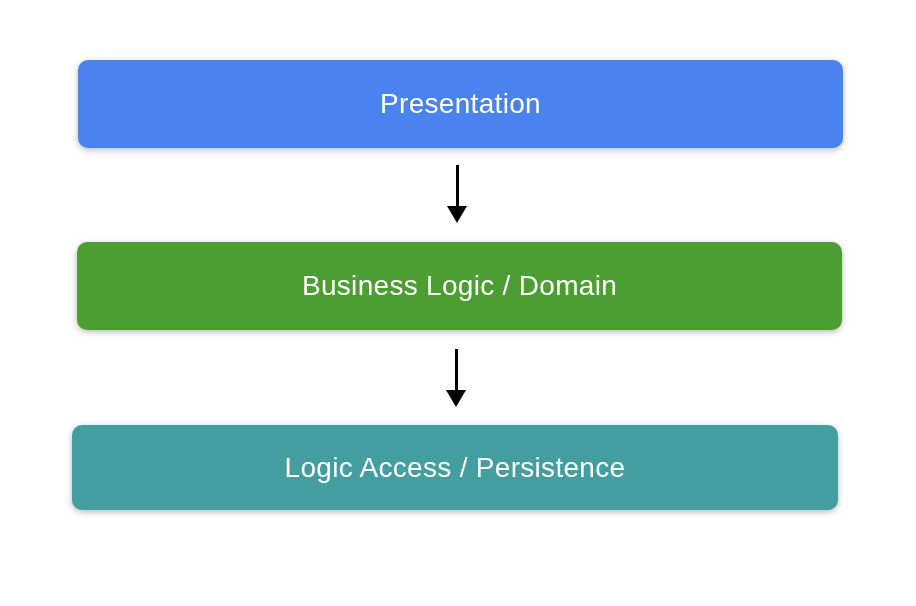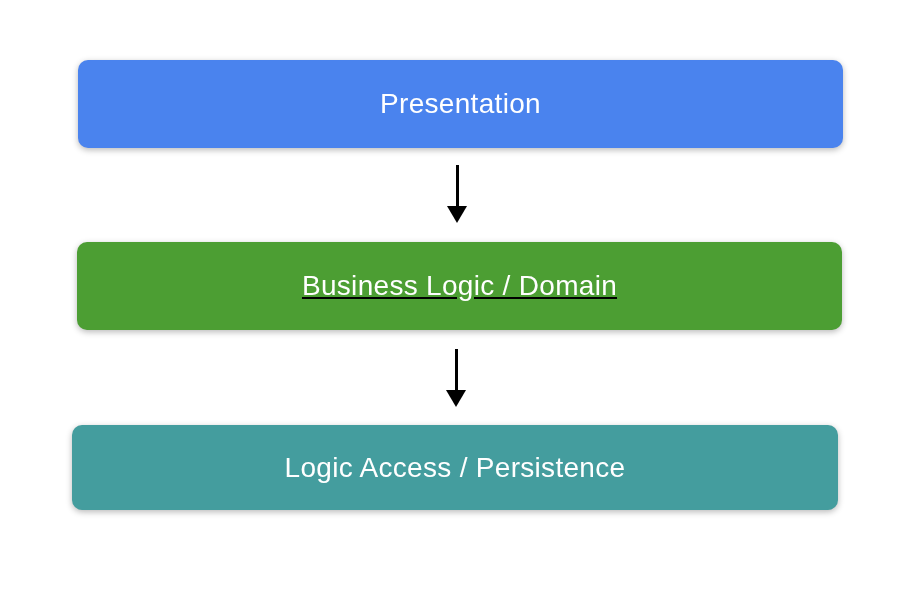--- a/index.html
+++ b/index.html
@@ -63,21 +63,21 @@
 
   <div class="layer-box box-presentation" style="background-color: rgb(74, 131, 238);">
     <span class="layer-label">Presentation</span>
   </div>
 
   <div class="arrow arrow-1">
     <div class="arrow-line" style="background-color: rgb(0, 0, 0);"></div>
     <div class="arrow-head" style="border-top-color: rgb(0, 0, 0);"></div>
   </div>
 
-  <div class="layer-box box-business" style="background-color: rgb(76, 158, 51); text-decoration: underline;">
+  <div class="layer-box box-business" style="background-color: rgb(76, 158, 51);">
     <span class="layer-label">Business Logic / Domain</span>
   </div>
 
   <div class="arrow arrow-2">
     <div class="arrow-line" style="background-color: rgb(0, 0, 0);"></div>
     <div class="arrow-head" style="border-top-color: rgb(0, 0, 0);"></div>
   </div>
 
   <div class="layer-box box-data" style="background-color: rgb(68, 157, 158);">
     <span class="layer-label">Logic Access / Persistence</span>

